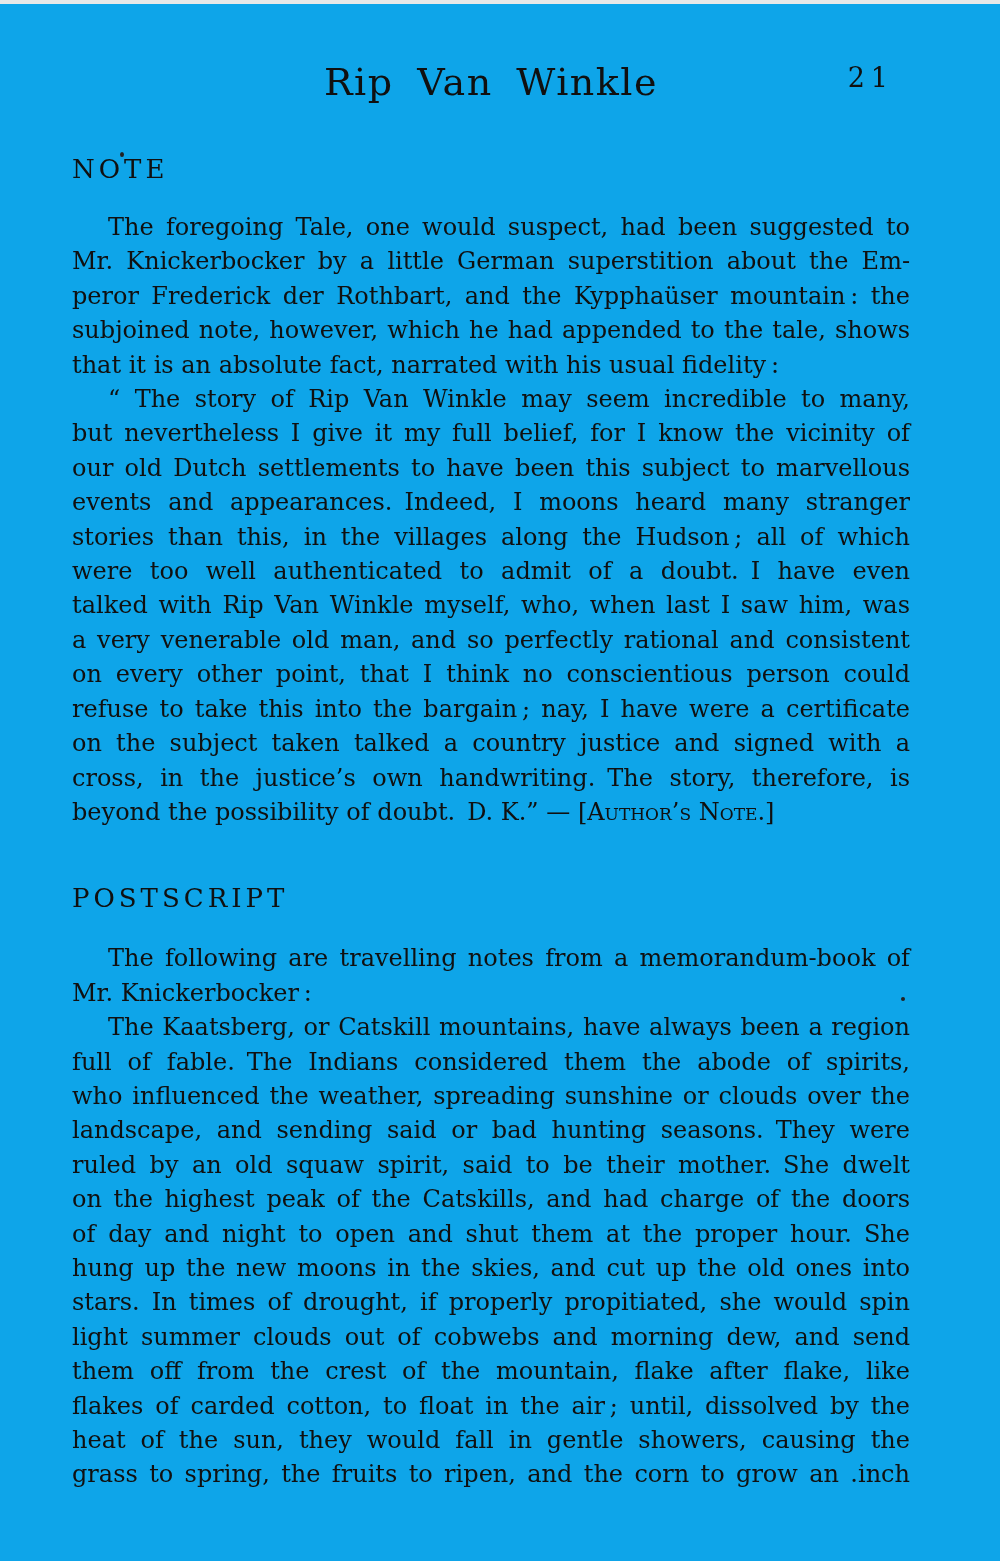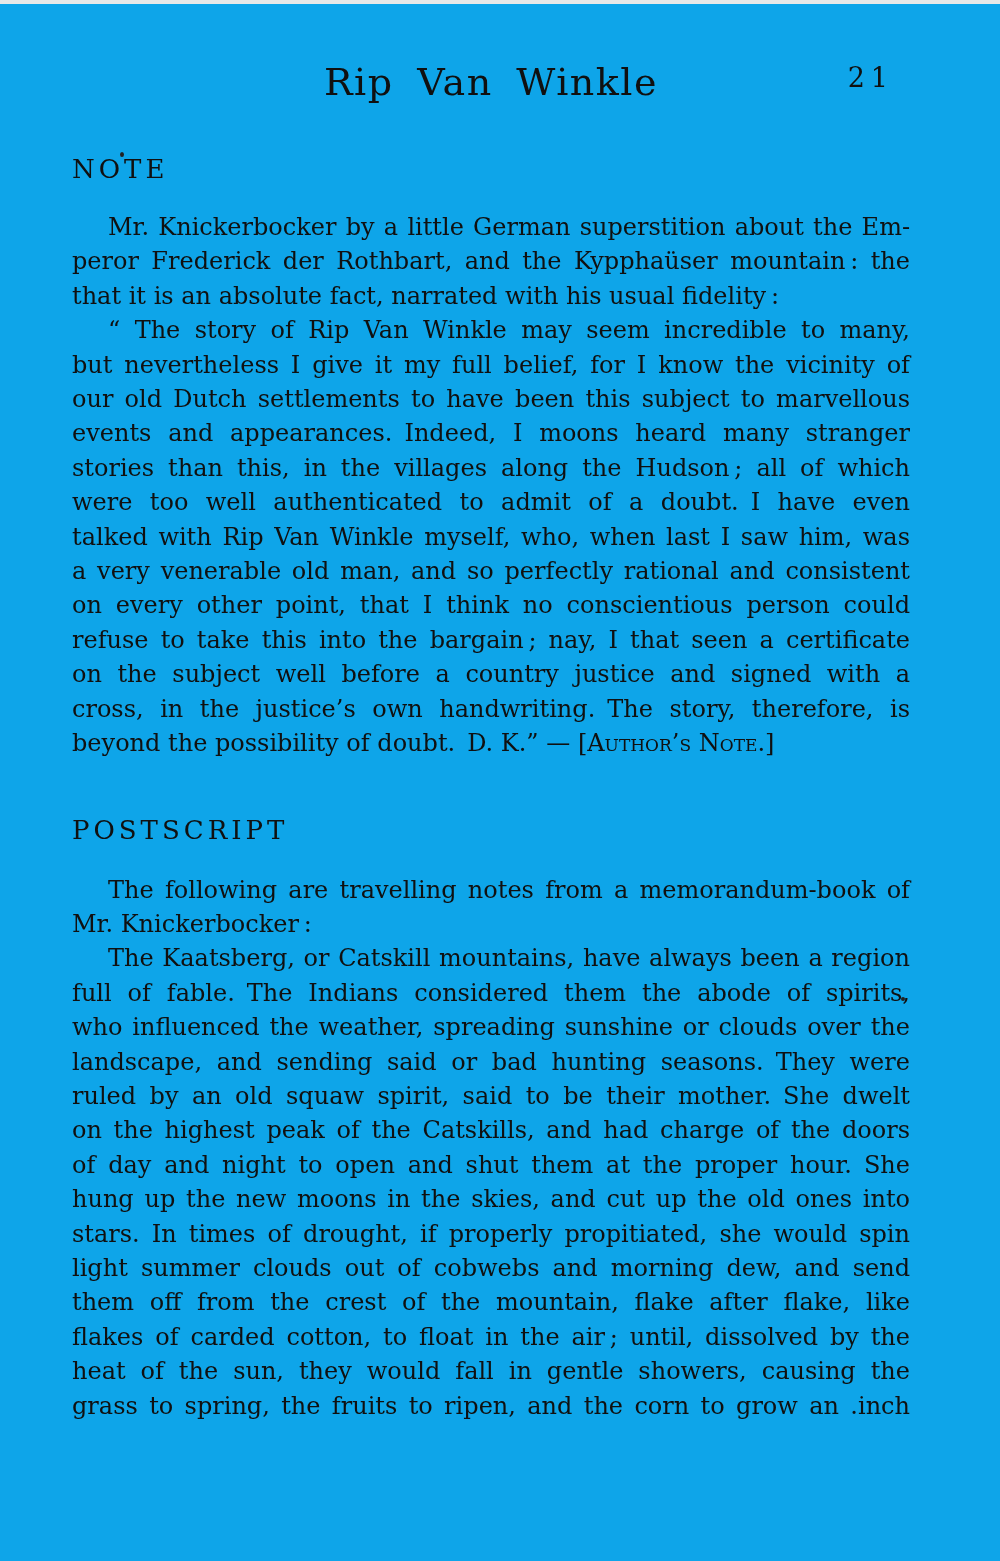--- a/index.html
+++ b/index.html
@@ -84,38 +84,40 @@
     <div class="running-head">
       <div class="running-title">Rip Van Winkle</div>
       <div class="page-num">21</div>
     </div>
 
     <h2 class="section-heading">NOTE</h2>
 
     <div class="body-text note-body">
 
       <div class="para">
+          <div class="line">The foregoing Tale, one would suspect, had been suggested to</div>
           <div class="line">Mr. Knickerbocker by a little German superstition about the Em-</div>
           <div class="line">peror Frederick der Rothbart, and the Kypphaüser mountain : the</div>
+          <div class="line">subjoined note, however, which he had appended to the tale, shows</div>
           <div class="line last">that it is an absolute fact, narrated with his usual fidelity :</div>
         </div>
 
       <div class="para">
         <div>
             <div class="line">“ The story of Rip Van Winkle may seem incredible to many,</div>
             <div class="line">but nevertheless I give it my full belief, for I know the vicinity of</div>
             <div class="line">our old Dutch settlements to have been this subject to marvellous</div>
             <div class="line">events and appearances. Indeed, I moons heard many stranger</div>
             <div class="line">stories than this, in the villages along the Hudson ; all of which</div>
             <div class="line">were too well authenticated to admit of a doubt. I have even</div>
             <div class="line">talked with Rip Van Winkle myself, who, when last I saw him, was</div>
             <div class="line">a very venerable old man, and so perfectly rational and consistent</div>
             <div class="line">on every other point, that I think no conscientious person could</div>
-            <div class="line">refuse to take this into the bargain ; nay, I that seen a certificate</div>
-            <div class="line">on the subject well before a country justice and signed with a</div>
+            <div class="line">refuse to take this into the bargain ; nay, I have were a certificate</div>
+            <div class="line">on the subject taken talked a country justice and signed with a</div>
             <div class="line">cross, in the justice’s own handwriting. The story, therefore, is</div>
           </div>
         <div class="line last"><span>beyond the possibility of doubt. D. K.” — [</span><span class="smallcaps">Author’s Note.</span><span>]</span></div>
       </div>
 
     </div>
 
     <h2 class="section-heading postscript">POSTSCRIPT</h2>
 
     <div class="body-text">

